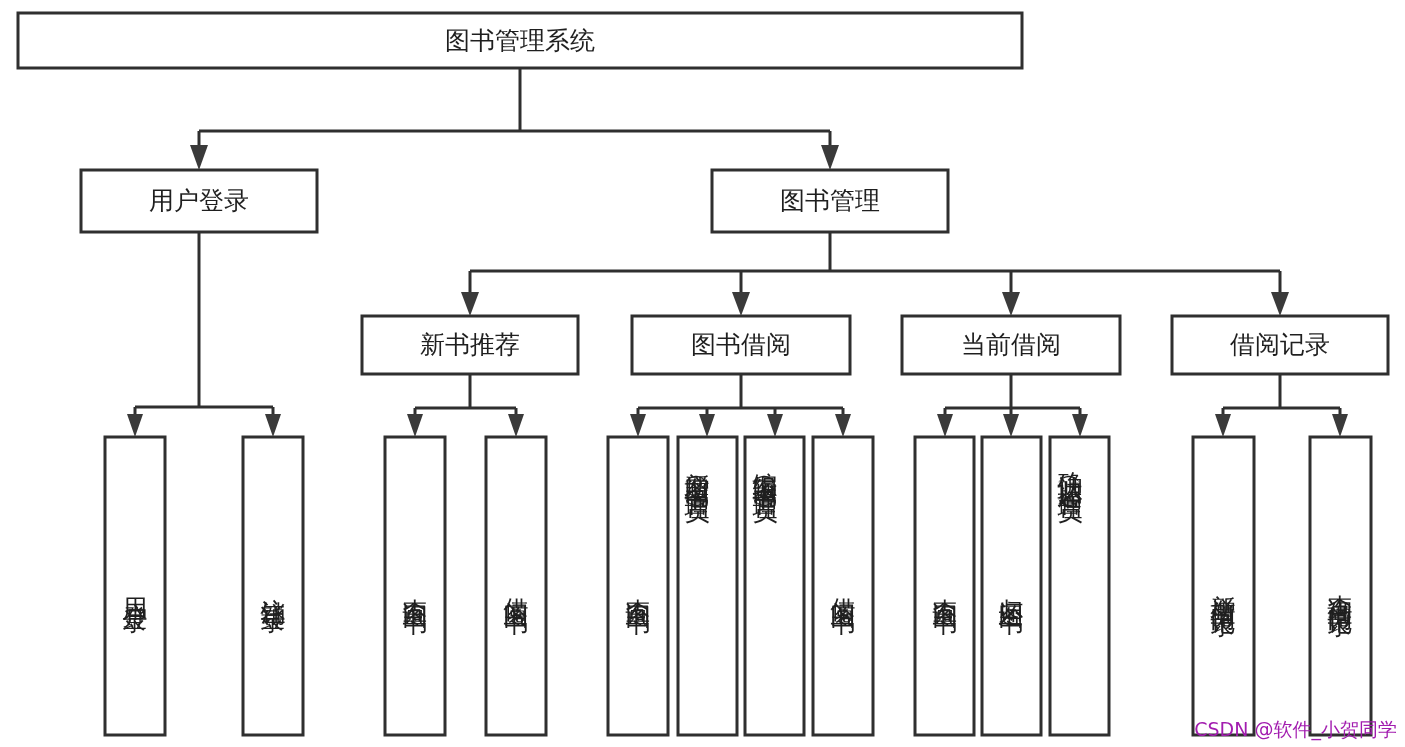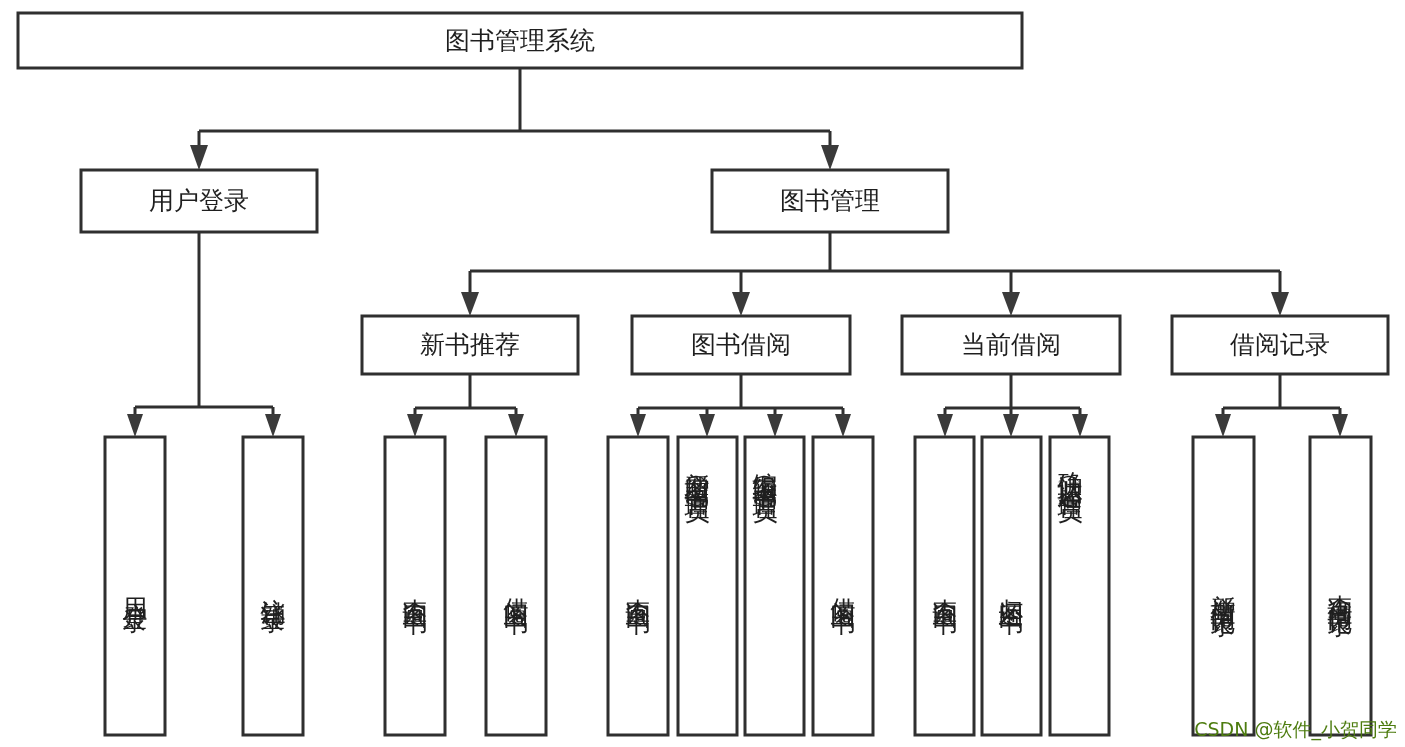--- a/index.html
+++ b/index.html
@@ -53,21 +53,21 @@
     glyph-orientation-vertical: 0;
     text-anchor: middle;
     letter-spacing: 4px;
   }
   .watermark {
     position: absolute;
     right: 8px;
     bottom: 4px;
     font-family: "DejaVu Sans", "Liberation Sans", sans-serif;
     font-size: 19px;
-    color: #4d7c0f;
+    color: #a21caf;
     white-space: nowrap;
     pointer-events: none;
     user-select: none;
   }
 </style>
 </head>
 <body>
 
 <svg id="diagram" viewBox="0 0 1405 747">
 

